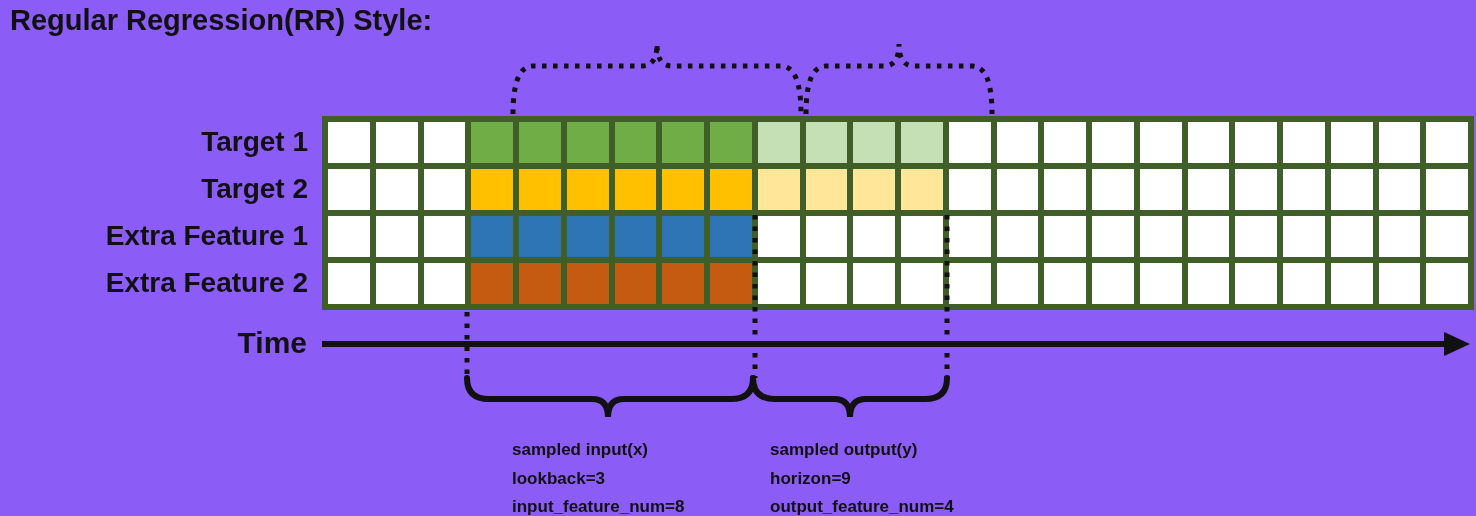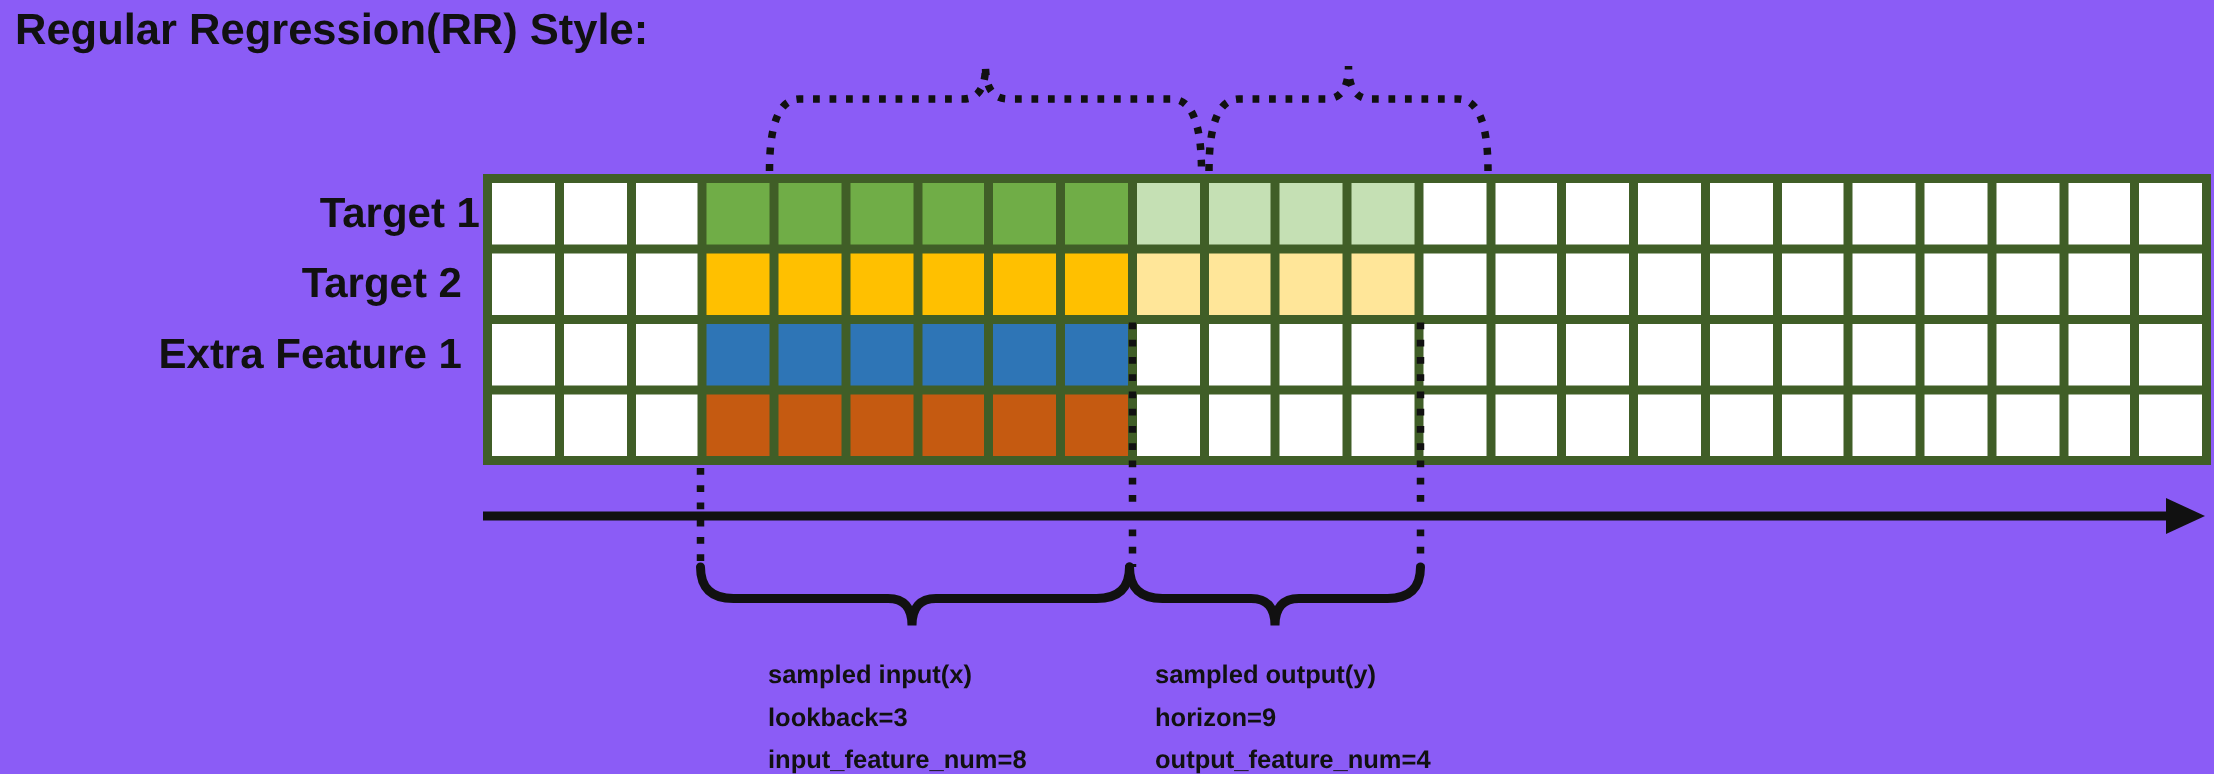--- a/index.html
+++ b/index.html
@@ -14,21 +14,21 @@
   .top-annot {
     position:absolute; top:6px; width:260px; text-align:center;
     font-size:22px; font-weight:bold; font-style:italic; white-space:nowrap;
   }
   .annot-x { left:528px; }
   .annot-y { left:763px; }
   .row-label {
     position:absolute; left:0; width:308px; text-align:right;
     font-size:28px; font-weight:bold; line-height:32px; white-space:nowrap;
   }
-  .rl0 { top:126px;padding-left:12px; } .rl1 { top:173px; } .rl2 { top:220px; } .rl3 { top:267px; }
+  .rl0 { top:126px; } .rl1 { top:173px; } .rl2 { top:220px; } .rl3 { top:267px; }
   .grid {
     position:absolute; left:322px; top:116px; width:1152px; height:194px;
     display:grid; gap:6px; padding:6px; box-sizing:border-box;
   }
   .cell { min-width:0; min-height:0; }
   .time-label {
     position:absolute; left:0; width:307px; text-align:right; top:326px;
     font-size:30px; font-weight:bold;
   }
   .sample-block {
@@ -43,20 +43,21 @@
 <body>
 
 <div class="canvas">
 
   <div class="title">Regular Regression(RR) Style:</div>
 
 
   <div class="row-label rl0">Target 1</div>
   <div class="row-label rl1">Target 2</div>
   <div class="row-label rl2">Extra Feature 1</div>
+  <div class="row-label rl3">Extra Feature 2</div>
 
   <div class="grid" style="background: rgb(64, 94, 39); grid-template-columns: repeat(24, 1fr); grid-template-rows: repeat(4, 1fr);">
       <div class="cell" style="background: rgb(255, 255, 255);"></div>
       <div class="cell" style="background: rgb(255, 255, 255);"></div>
       <div class="cell" style="background: rgb(255, 255, 255);"></div>
       <div class="cell" style="background: rgb(112, 173, 71);"></div>
       <div class="cell" style="background: rgb(112, 173, 71);"></div>
       <div class="cell" style="background: rgb(112, 173, 71);"></div>
       <div class="cell" style="background: rgb(112, 173, 71);"></div>
       <div class="cell" style="background: rgb(112, 173, 71);"></div>
@@ -143,20 +144,21 @@
       <div class="cell" style="background: rgb(255, 255, 255);"></div>
       <div class="cell" style="background: rgb(255, 255, 255);"></div>
       <div class="cell" style="background: rgb(255, 255, 255);"></div>
       <div class="cell" style="background: rgb(255, 255, 255);"></div>
       <div class="cell" style="background: rgb(255, 255, 255);"></div>
       <div class="cell" style="background: rgb(255, 255, 255);"></div>
       <div class="cell" style="background: rgb(255, 255, 255);"></div>
       <div class="cell" style="background: rgb(255, 255, 255);"></div>
     </div>
 
+  <div class="time-label">Time</div>
 
   <div class="sample-block sample-input">
     <div>sampled input(x)</div>
     <div>lookback=3</div>
     <div>input_feature_num=8</div>
   </div>
   <div class="sample-block sample-output">
     <div>sampled output(y)</div>
     <div>horizon=9</div>
     <div>output_feature_num=4</div>

